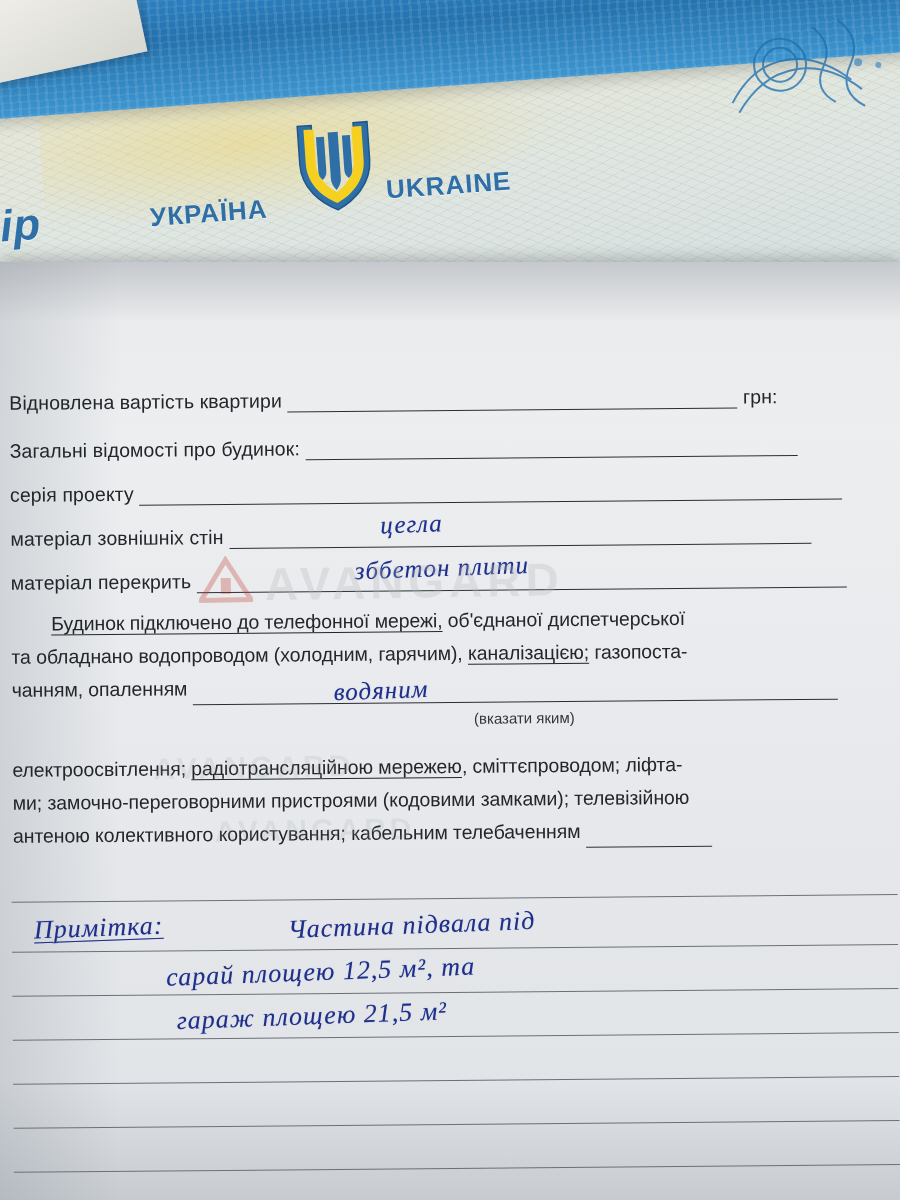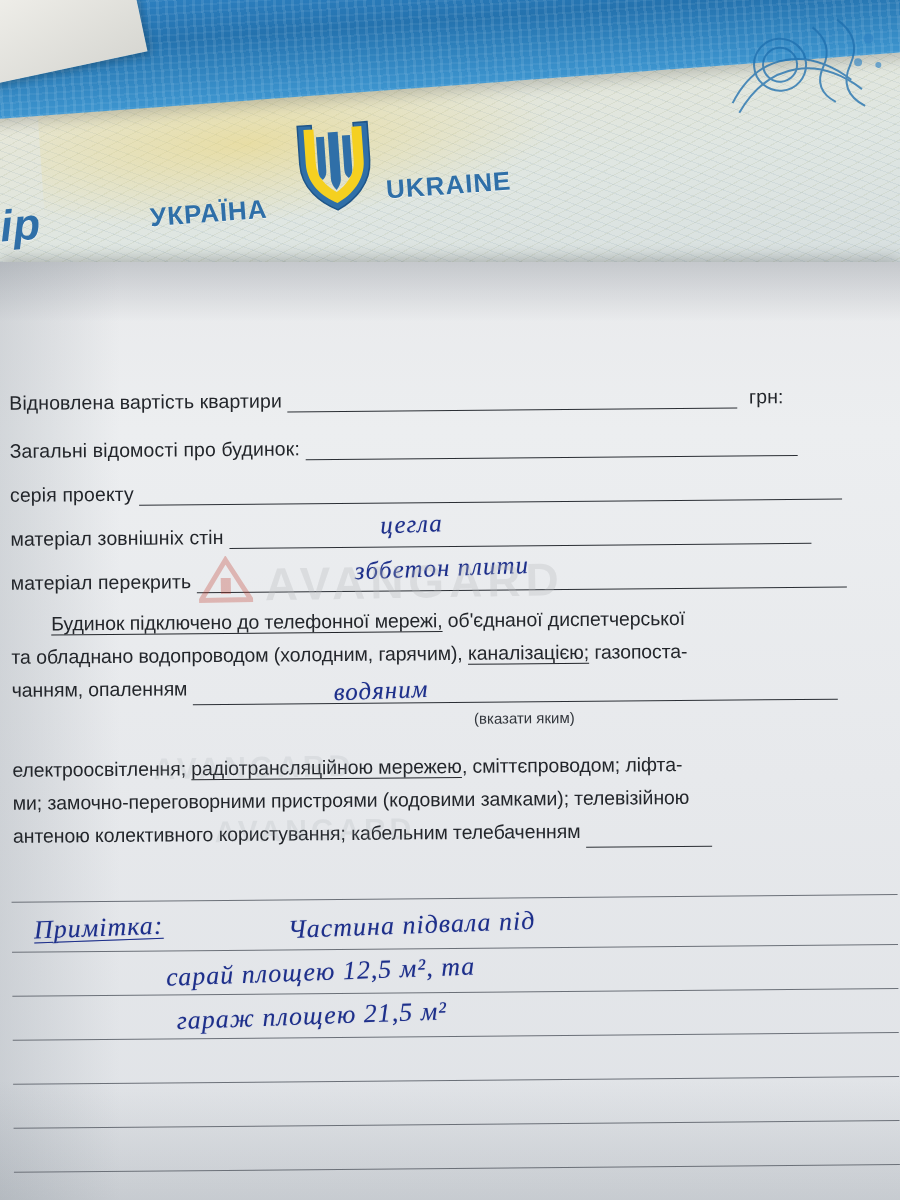--- a/index.html
+++ b/index.html
@@ -248,21 +248,21 @@
   <div class="sheet">
     <div class="shade-top"></div>
     <div class="shade-left"></div>
     <div class="shade-bottom"></div>
 
     <div class="form">
 
       <div class="line" style="position:absolute; left:8px; top:126px;">
         <span>Відновлена вартість квартири</span>
         <span class="rule" style="width:450px;"></span>
-        <span style="margin-left:6px;">грн:</span>
+        <span style="">грн:</span>
       </div>
 
       <div class="line" style="position:absolute; left:8px; top:174px;">
         <span>Загальні відомості про будинок:</span>
         <span class="rule" style="width:492px;"></span>
       </div>
 
       <div class="line" style="position:absolute; left:8px; top:218px;">
         <span>серія проекту</span>
         <span class="rule" style="width:703px;"></span>

